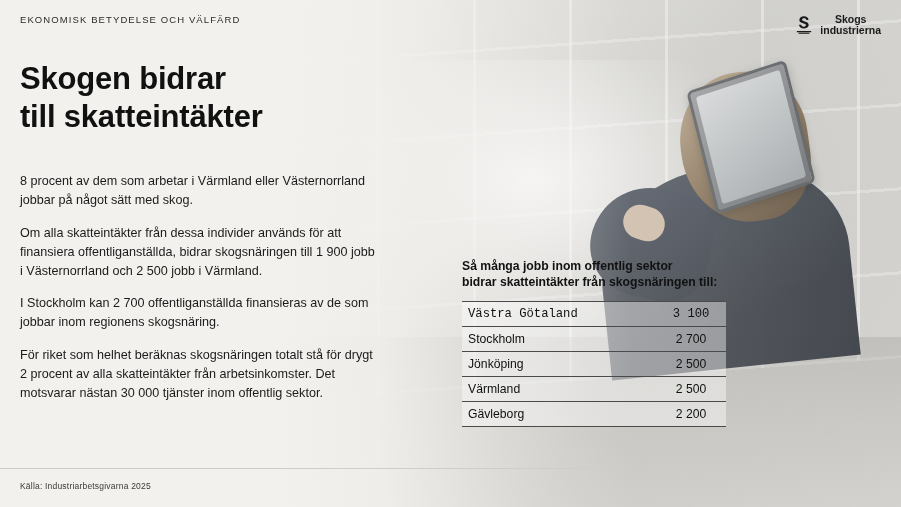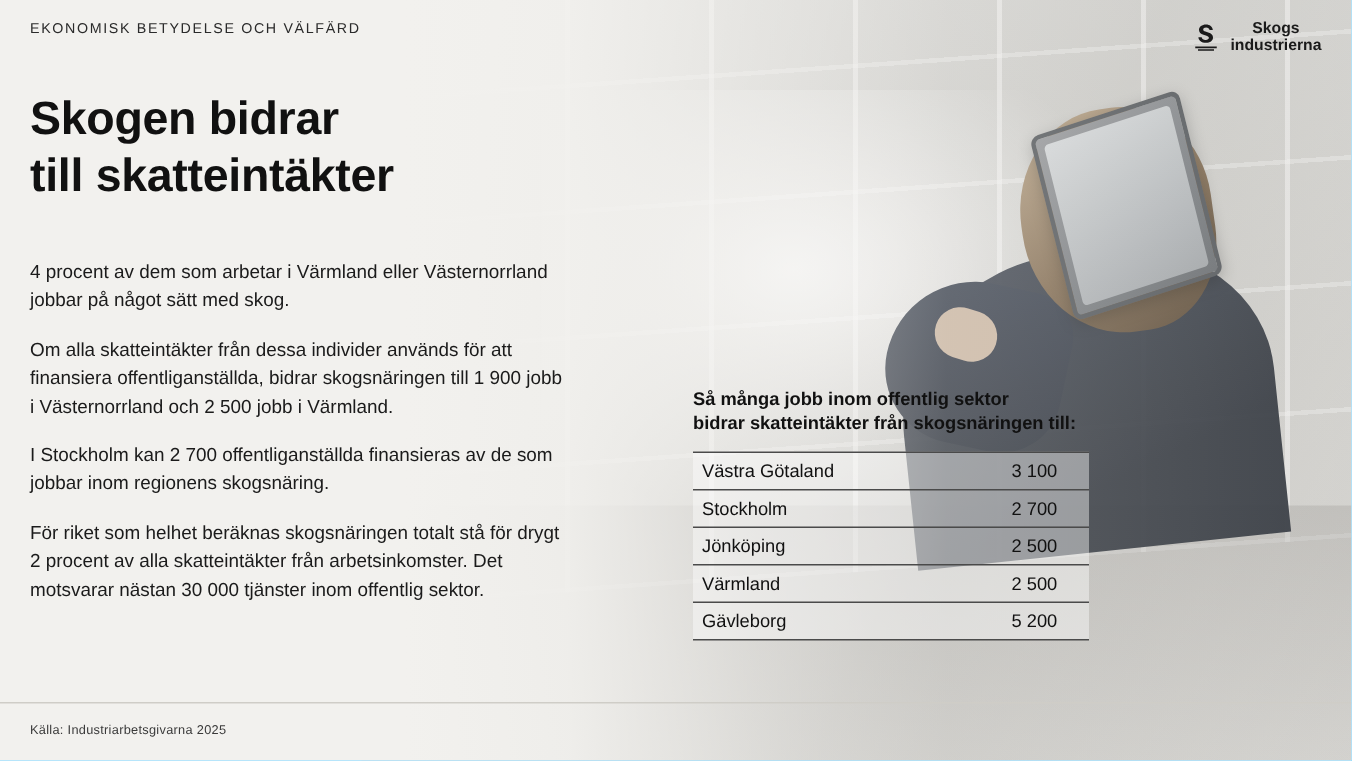--- a/index.html
+++ b/index.html
@@ -197,21 +197,21 @@
     margin-bottom: 10px;
     white-space: pre-line;
   }
   table.jobs {
     width: 100%;
     border-collapse: collapse;
     font-size: 12.2px;
     color: #111;
   }
   table.jobs tr { border-bottom: 1px solid #4a4a4a; }
-  table.jobs tr:first-child { border-top: 1px solid #4a4a4a; }
+  table.jobs tr:first-child { border-top: 1px solid #4a4a4a; font-family: Liberation Mono, monospace; }
   table.jobs td {
     padding: 5px 4px 5px 6px;
     background: rgba(255,255,255,0.42);
   }
   table.jobs td.value {
     text-align: center;
     padding-right: 3px;
     white-space: nowrap;
   }
 </style>
@@ -246,21 +246,21 @@
       <div class="words">
         <span>Skogs</span>
         <span>industrierna</span>
       </div>
     </div>
 
     <h1 class="title">Skogen bidrar
 till skatteintäkter</h1>
 
     <div class="body-copy">
-      <p>4 procent av dem som arbetar i Värmland eller Västernorrland jobbar på något sätt med skog.</p>
+      <p>8 procent av dem som arbetar i Värmland eller Västernorrland jobbar på något sätt med skog.</p>
       <p>Om alla skatteintäkter från dessa individer används för att finansiera offentliganställda, bidrar skogsnäringen till 1 900 jobb i Västernorrland och 2 500 jobb i Värmland.</p>
       <p>I Stockholm kan 2 700 offentliganställda finansieras av de som jobbar inom regionens skogsnäring.</p>
       <p>För riket som helhet beräknas skogsnäringen totalt stå för drygt 2 procent av alla skatteintäkter från arbetsinkomster. Det motsvarar nästan 30 000 tjänster inom offentlig sektor.</p>
     </div>
 
     <div class="table-block">
       <div class="table-caption">Så många jobb inom offentlig sektor
 bidrar skatteintäkter från skogsnäringen till:</div>
       <table class="jobs">
         <tbody>
@@ -275,21 +275,21 @@
           <tr>
             <td>Jönköping</td>
             <td class="value">2 500</td>
           </tr>
           <tr>
             <td>Värmland</td>
             <td class="value">2 500</td>
           </tr>
           <tr>
             <td>Gävleborg</td>
-            <td class="value">5 200</td>
+            <td class="value">2 200</td>
           </tr>
         </tbody>
       </table>
     </div>
 
     <div class="bottom-rule"></div>
     <div class="source">Källa: Industriarbetsgivarna 2025</div>
 
   </div>
 </div>

